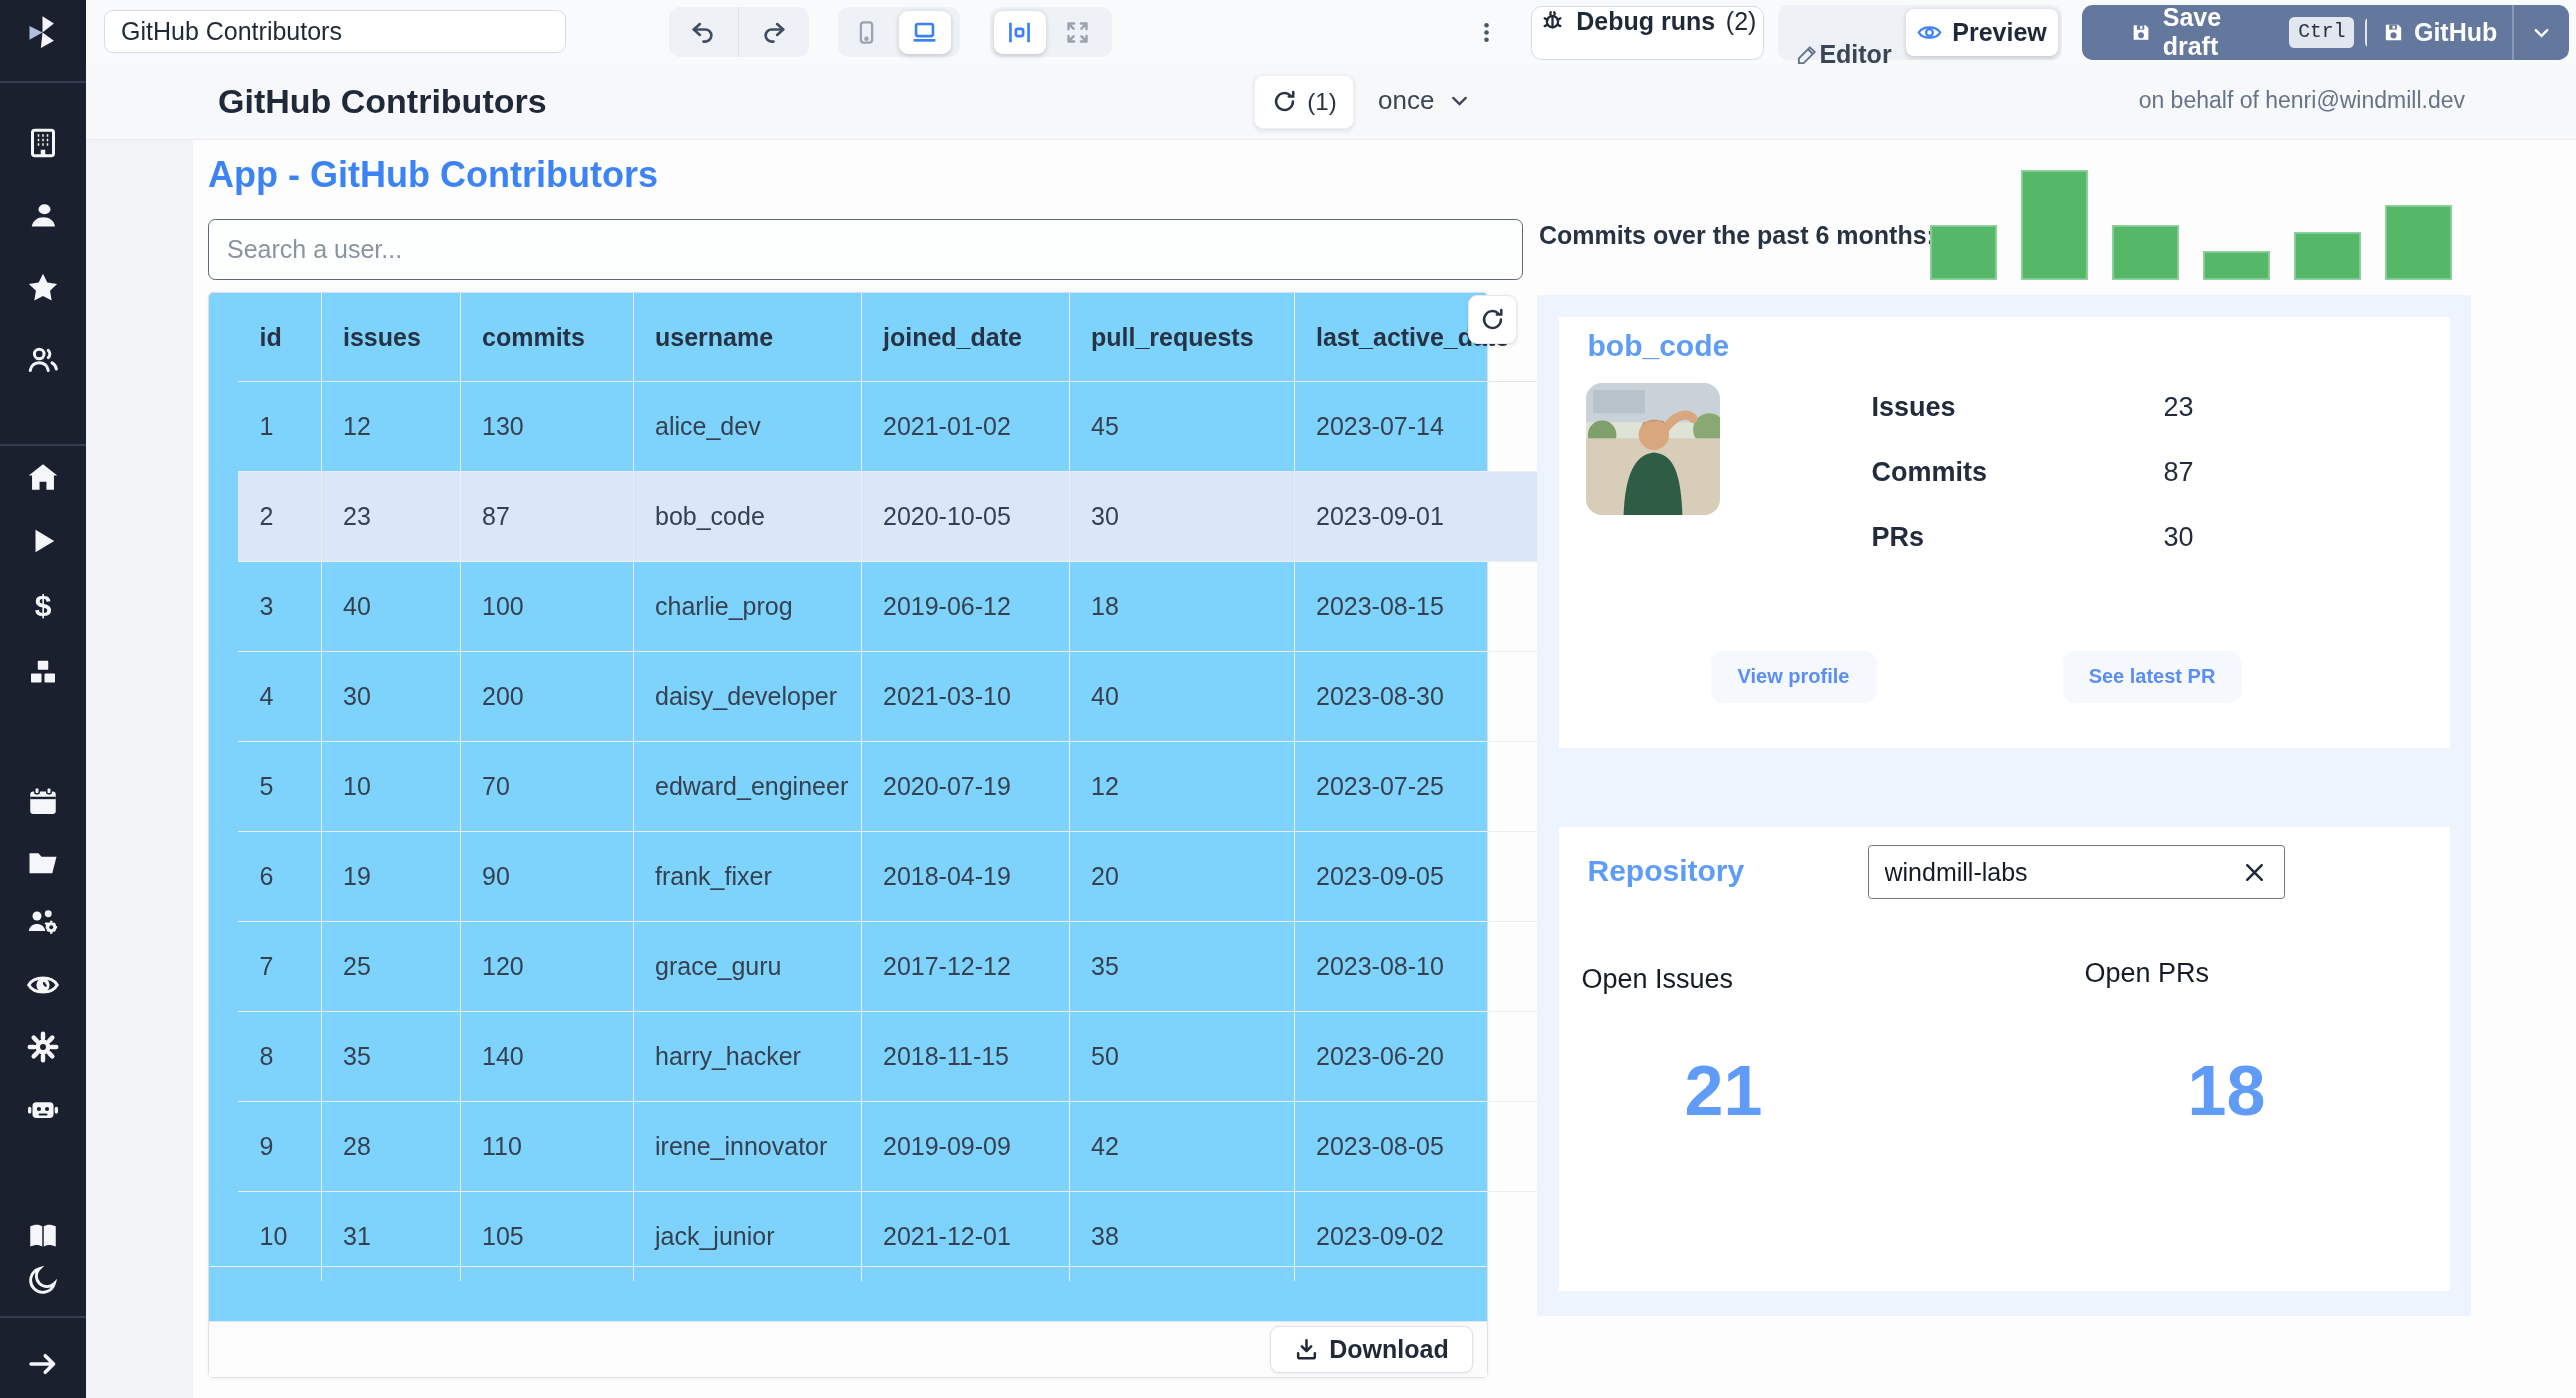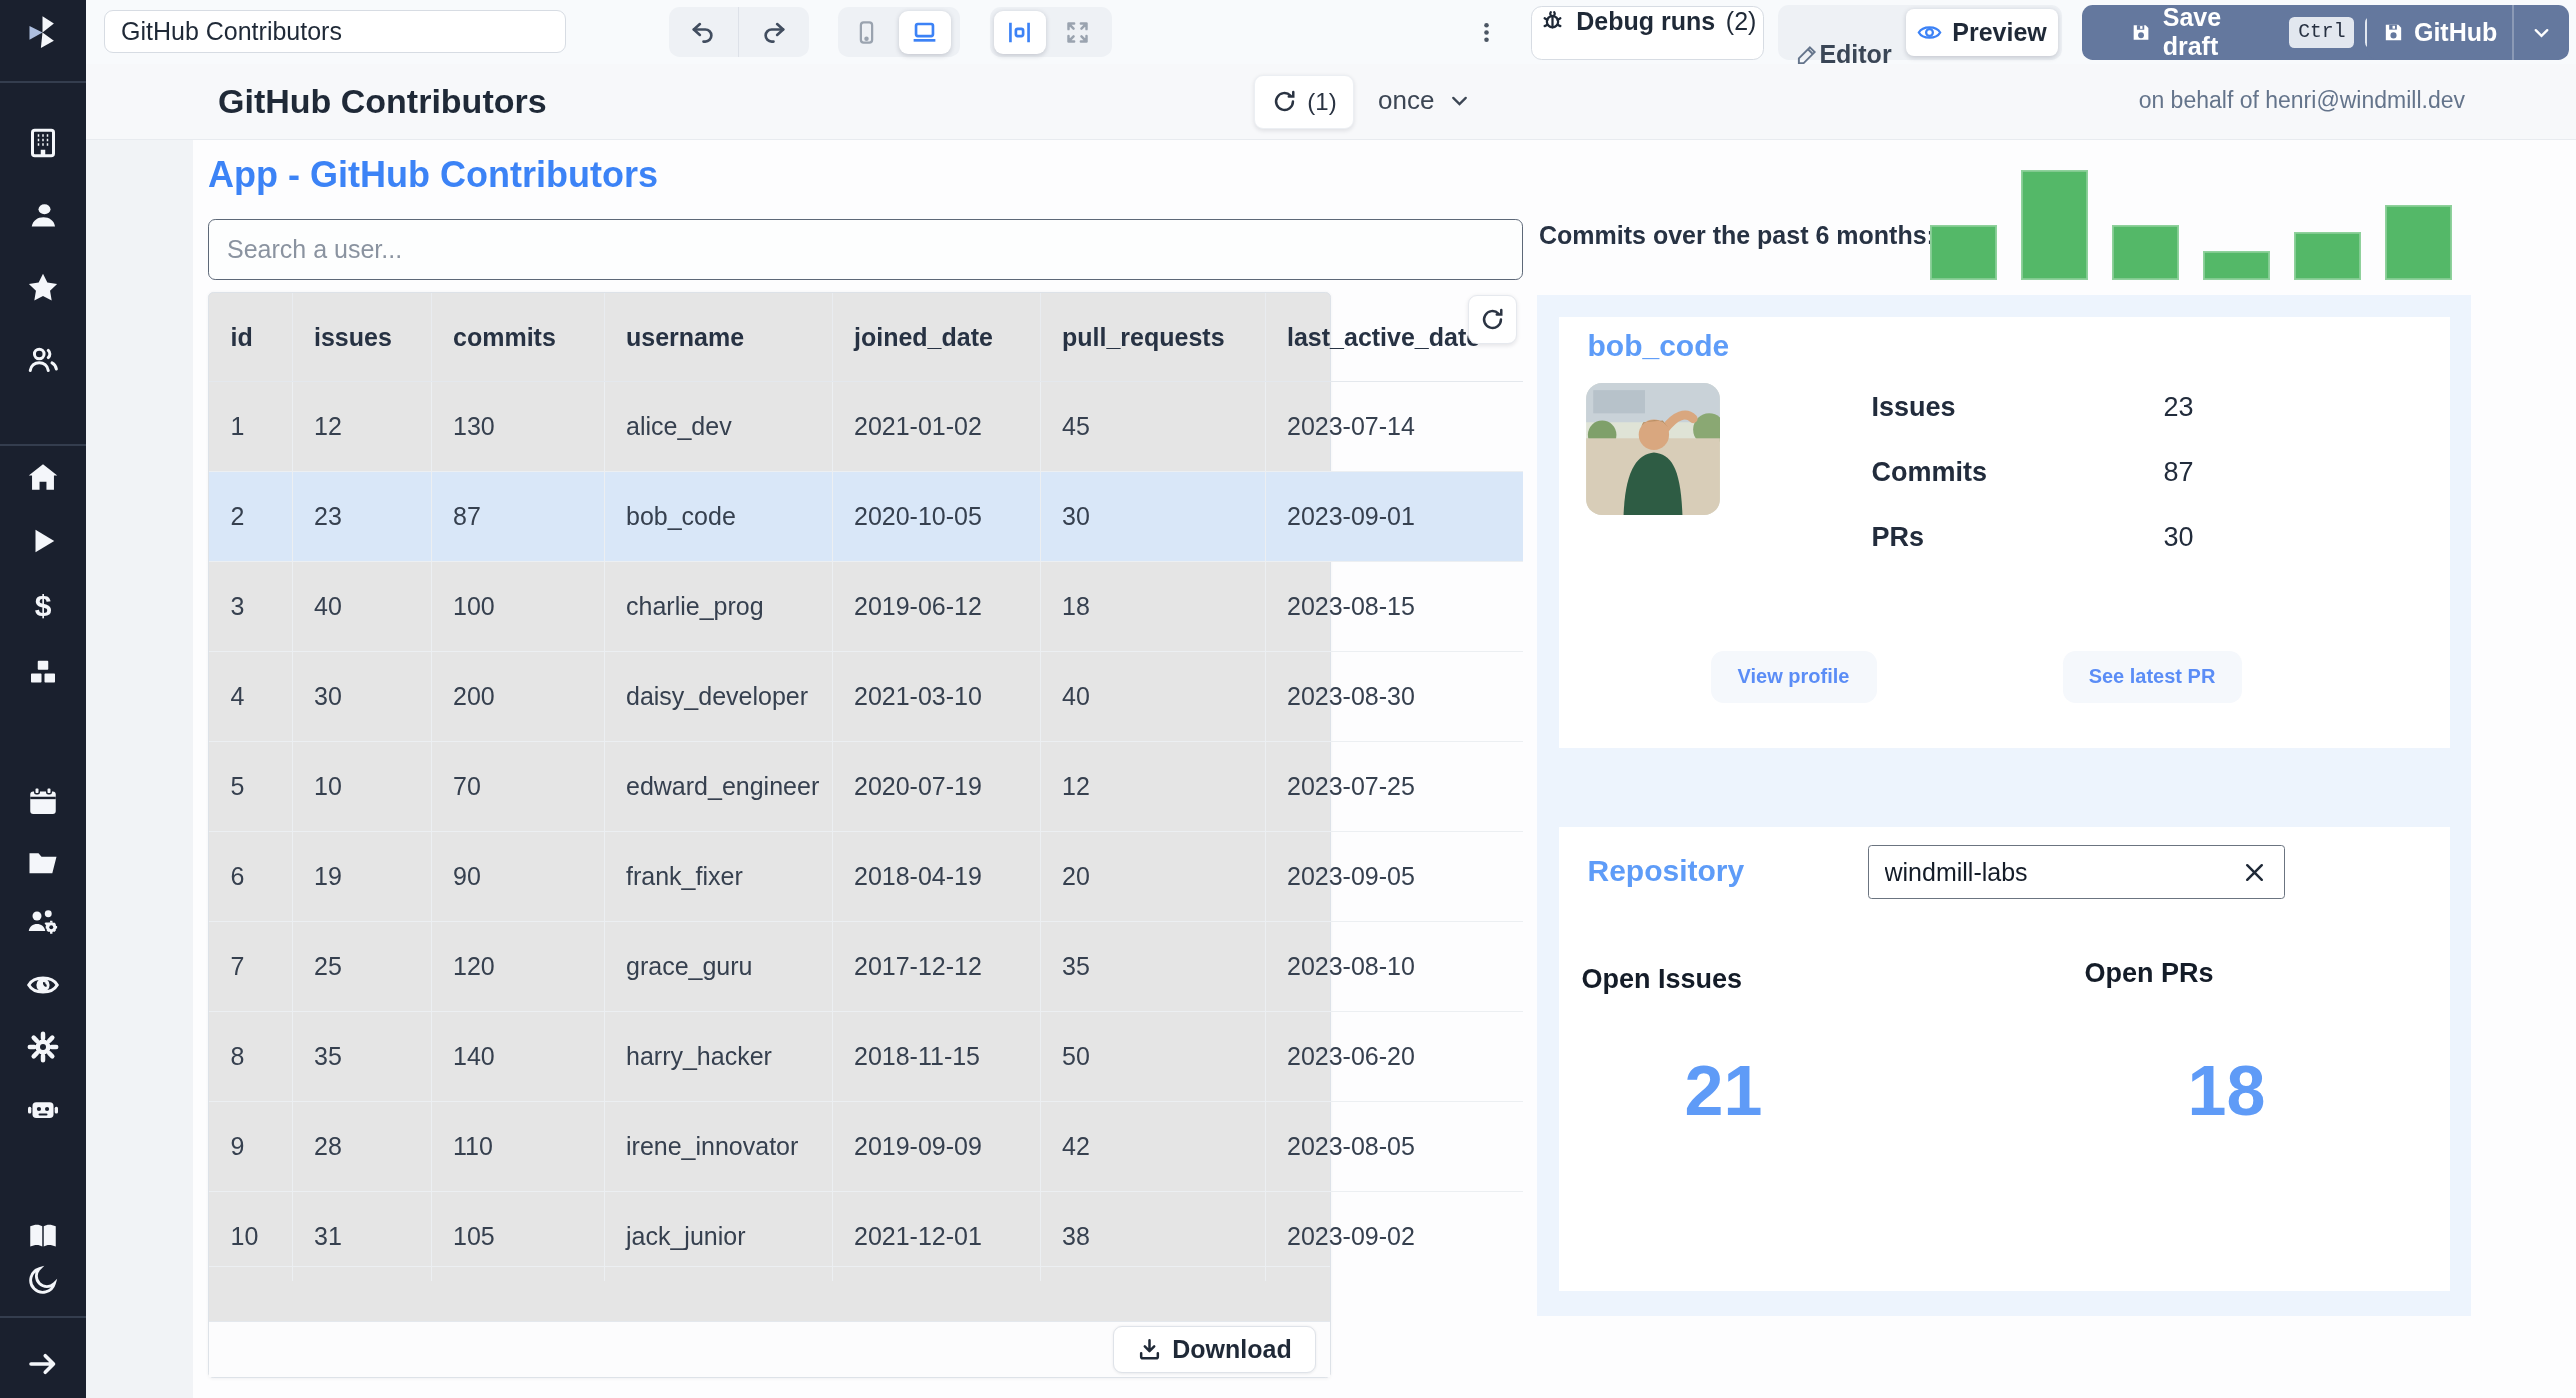--- a/index.html
+++ b/index.html
@@ -40,22 +40,22 @@
 
   .gutter{position:absolute;left:86px;top:140px;width:107px;height:1259px;background:#f1f3f6;}
 
   
   .app-heading{position:absolute;left:208px;top:154px;font-size:36px;font-weight:bold;color:var(--accent_blue,#3c83f6);}
   .search{position:absolute;left:208px;top:219px;width:1315px;height:61px;box-sizing:border-box;background:#fdfefe;
           border:1.8px solid #5d6878;border-radius:7.2px;font-size:25px;color:#1f2937;padding:0 18px;outline:none;
           font-family:"Liberation Sans",sans-serif;}
   .search::placeholder{color:#8a93a0;}
 
-  .tablebox{position:absolute;left:208px;top:292px;width:1123px;height:1086px;background:#e5e5e5;border:1.8px solid #dde2e8;
-            border-radius:5.4px;box-sizing:border-box;box-shadow:0 0.9px 3.6px rgba(15,23,42,.05);}
+  .tablebox{position:absolute;left:208px;top:292px;width:1280px;height:1086px;background:#7dd3fc;border:1.8px solid #dde2e8;
+            border-radius:5.4px;box-sizing:border-box;box-shadow:0 0.9px 3.6px rgba(15,23,42,.05);padding-left:29px;}
   table.grid{border-collapse:collapse;table-layout:fixed;width:100%;}
   table.grid th{height:86px;text-align:left;padding-left:21.5px;font-size:25px;font-weight:bold;color:#273243;
                 border-right:1.8px solid #e9ecf0;border-bottom:1.8px solid #e4e8ed;}
   table.grid th:last-child,table.grid td:last-child{border-right:none;}
   table.grid td{height:87px;padding-left:21.5px;font-size:25px;color:#36404f;border-right:1.8px solid #eceff2;border-top:1.8px solid #eceff2;}
   table.grid tr.selected td{background:var(--selected_row,#d9e7f8);}
   .filler{position:absolute;left:0;bottom:56px;width:100%;height:55px;border-top:1.8px solid #eceff2;box-sizing:border-box;}
   .tfoot{position:absolute;left:0;bottom:0;width:100%;height:56px;border-top:1.8px solid #e4e8ed;background:#fcfcfd;
          display:flex;align-items:center;justify-content:flex-end;padding-right:14.3px;box-sizing:border-box;}
   .dl-btn{height:45px;padding:0 23px;background:#fff;border:1.8px solid #dfe3e9;border-radius:9px;display:flex;align-items:center;
@@ -73,21 +73,21 @@
   .card-title{position:absolute;left:29px;font-size:30px;font-weight:bold;color:#5e9cf8;}
   .stat-label{position:absolute;left:313px;font-size:27px;font-weight:bold;color:#222c3c;}
   .stat-value{position:absolute;left:605px;font-size:27px;color:#222c3c;}
   .pill-btn{position:absolute;height:52px;background:#f5f8fc;border-radius:12.5px;display:flex;align-items:center;justify-content:center;
             font-size:20px;font-weight:bold;color:#5b8df6;cursor:pointer;}
   .avatar{position:absolute;left:27px;top:66px;width:134px;height:132px;border-radius:16px;overflow:hidden;}
   .repo-input{position:absolute;left:309px;top:18px;width:417px;height:54px;box-sizing:border-box;border:1.8px solid #6b7480;
               border-radius:3.6px;background:#fff;font-size:25px;color:#141c28;padding:0 54px 0 16px;outline:none;
               font-family:"Liberation Sans",sans-serif;}
   .clear-x{position:absolute;left:680px;top:29.5px;width:32px;height:32px;display:flex;align-items:center;justify-content:center;cursor:pointer;}
-  .openlbl{position:absolute;font-size:27px;font-weight:bold;color:#141c28;}
+  .openlbl{position:absolute;font-size:27px;font-weight:normal;color:#141c28;}
   .bignum{position:absolute;width:152px;text-align:center;font-size:70px;font-weight:bold;color:#5f9bf7;}
 </style>
 </head>
 <body>
 
 <div class="screen">
 
   <nav class="sidebar">
     <div class="side-icon" style="top:12.5px">
       <svg width="39" height="39" viewBox="0 0 24 24">

